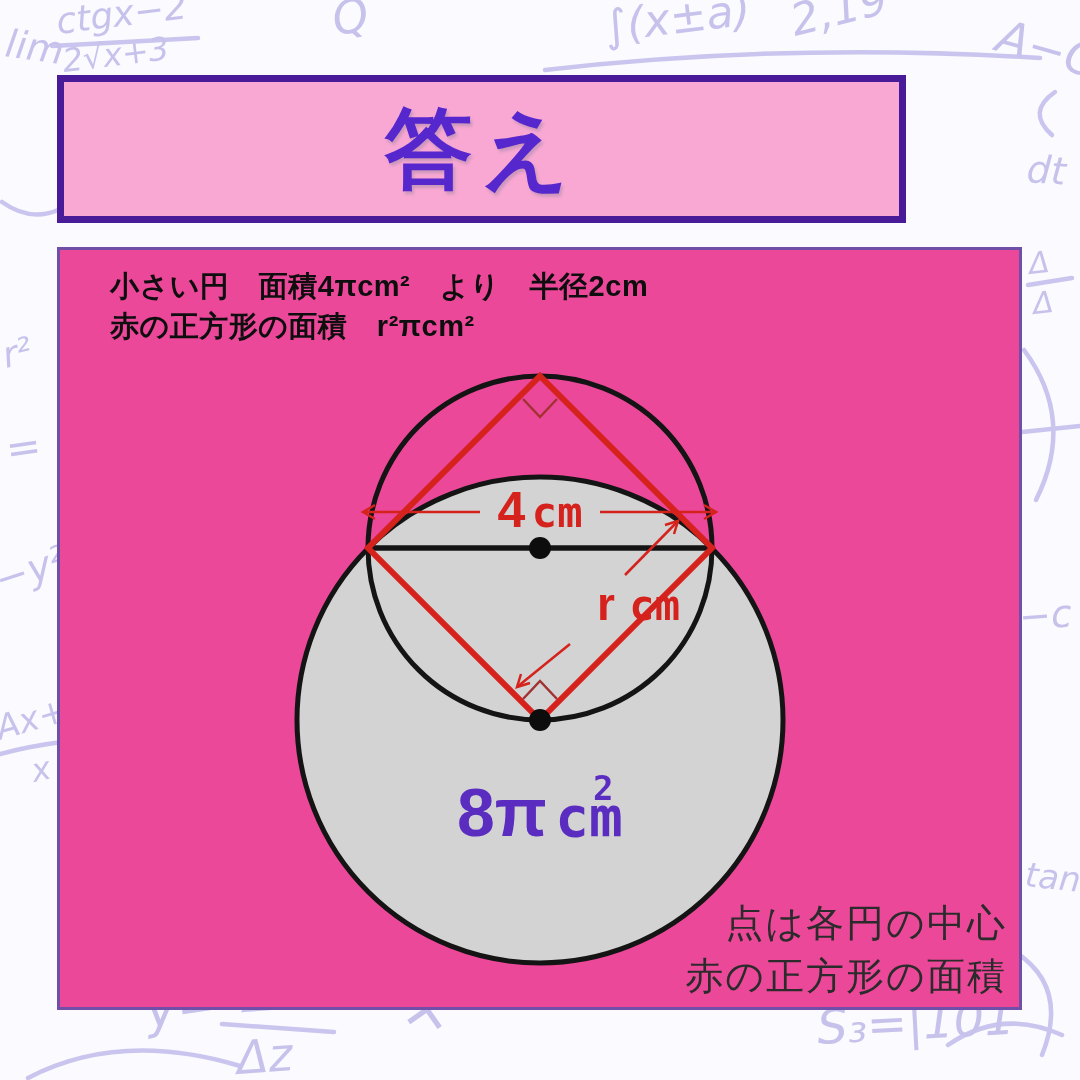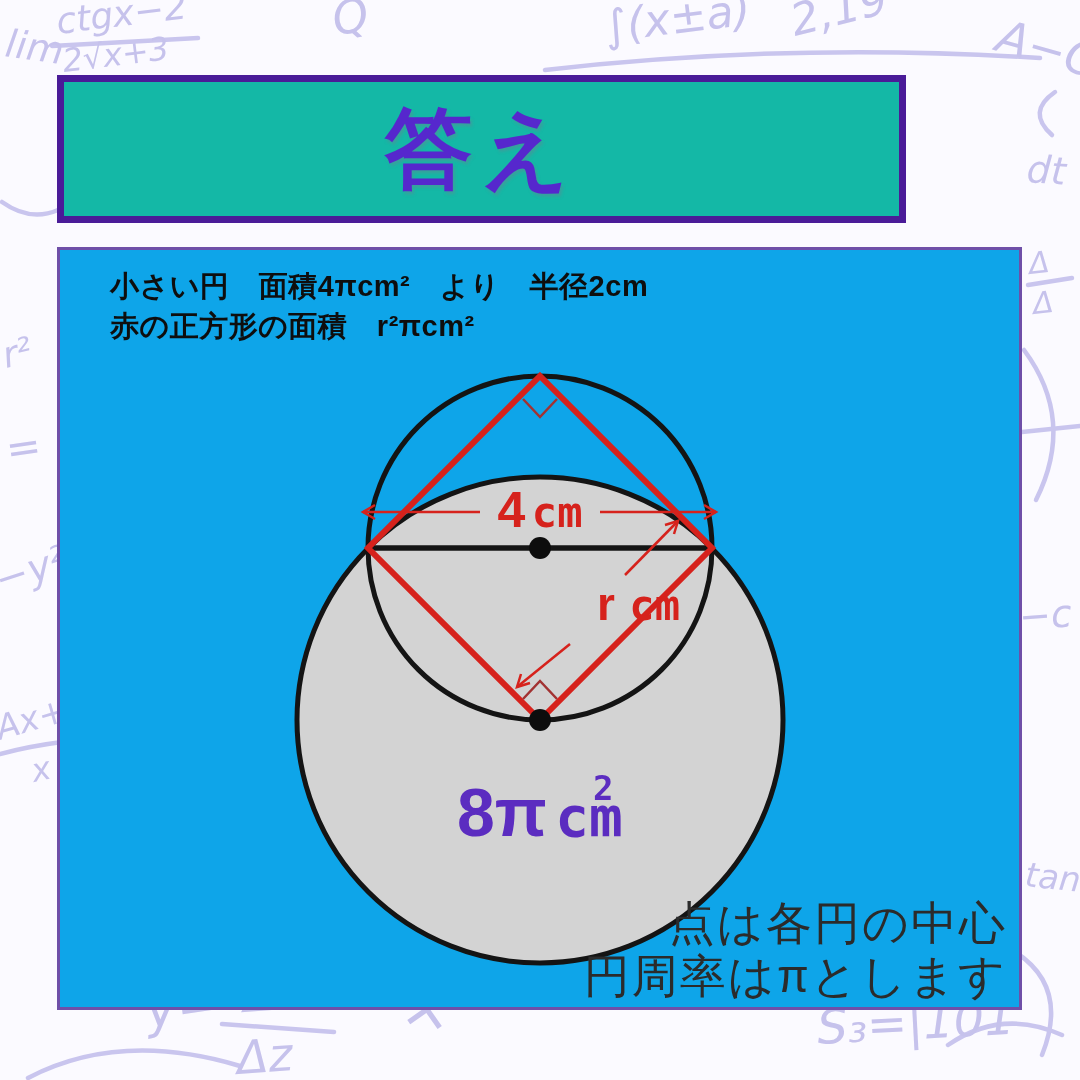--- a/index.html
+++ b/index.html
@@ -11,48 +11,48 @@
   }
   
   #bg-svg { position:absolute; left:0; top:0; width:1080px; height:1080px; z-index:0; }
   .scribble-text {
     fill:#c6c2ec; font-style:italic; font-family:"DejaVu Sans", sans-serif;
   }
   .scribble-line { stroke:#c9c5ee; stroke-width:4.5; fill:none; stroke-linecap:round; }
   
   #header-box {
     position:absolute; left:57px; top:75px; width:849px; height:148px;
-    background:#14b8a6; border:7px solid #4a1b98; z-index:2;
+    background:#f9a8d4; border:7px solid #4a1b98; z-index:2;
     display:flex; align-items:center; justify-content:center;
   }
   #answer-title {
     font-size:88px; font-weight:800; color:#5627cd; letter-spacing:8px;
     text-shadow:2px 3px 3px rgba(120,120,140,0.35);
   }
   
   #main-box {
     position:absolute; left:57px; top:247px; width:965px; height:763px;
-    background:#0ea5e9; border:3px solid #6f4fa8; z-index:2;
+    background:#ec4899; border:3px solid #6f4fa8; z-index:2;
   }
   #solution-text {
     position:absolute; left:50px; top:16px; z-index:3;
     font-size:29px; line-height:40px; font-weight:600; color:#0e0e0e;
     letter-spacing:0.5px; white-space:nowrap;
   }
   #diagram-svg { position:absolute; left:0; top:0; width:959px; height:757px; z-index:2; }
   .blackline { stroke:#141414; fill:none; }
   .redline   { stroke:#d6221c; fill:none; }
   .thinred   { stroke:#d6221c; stroke-width:2.5; fill:none; }
   .anglemark { stroke:#a23232; stroke-width:2.5; fill:none; }
   .redtext   { fill:#d6221c; font-weight:bold; }
   .mono      { font-family:"DejaVu Sans Mono", monospace; }
   .areatext  { fill:#5b2cc0; font-weight:bold; }
   #note {
     position:absolute; right:12px; bottom:4px; z-index:4; text-align:right;
-    font-size:46px; line-height:53px; font-weight:300; color:#2b2b2b;
+    font-size:38px; line-height:53px; font-weight:300; color:#2b2b2b;
     letter-spacing:2px; white-space:nowrap;
   }
 </style>
 </head>
 <body>
 
 <svg id="bg-svg" viewBox="0 0 1080 1080">
   <path class="scribble-line" d="M545,70 Q790,42 1040,58"></path>
   <path class="scribble-line" d="M1055,92 Q1026,112 1052,135"></path>
   <path class="scribble-line" d="M52,46 L198,38"></path>
@@ -136,16 +136,16 @@
 
     <text x="482" y="586" text-anchor="middle">
       <tspan class="areatext" font-size="68">8π</tspan>
       <tspan class="areatext mono" font-size="56" dx="4">cm</tspan>
       <tspan class="areatext mono" font-size="34" dx="-34" dy="-36">2</tspan>
     </text>
   </svg>
 
   <div id="note">
     <div>点は各円の中心</div>
-    <div>円周率はπとします</div>
+    <div>赤の正方形の面積</div>
   </div>
 
 </div>
 
 </body></html>

